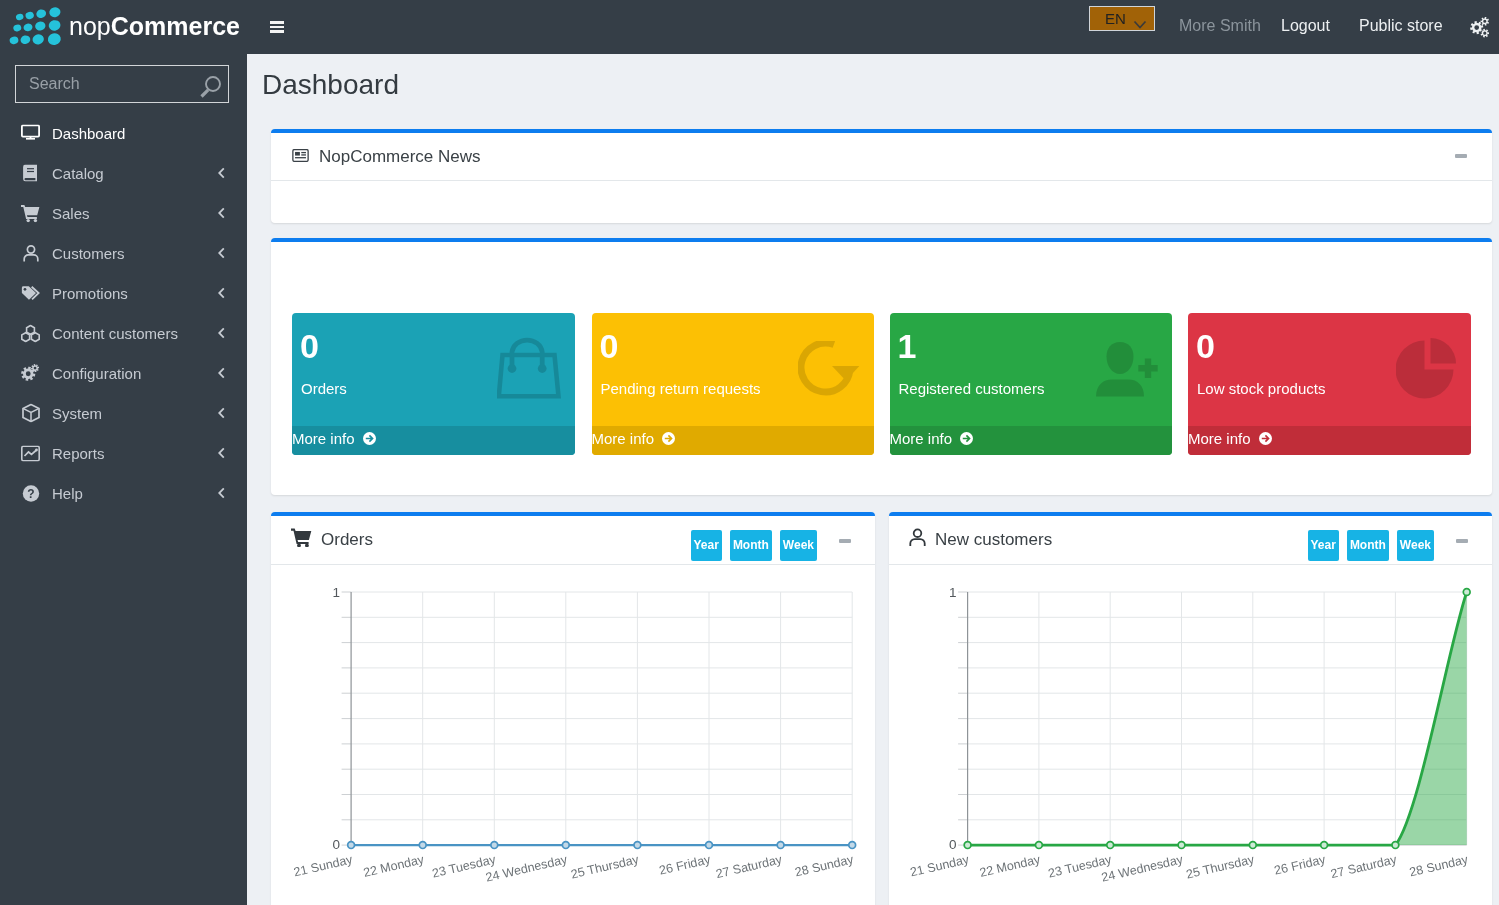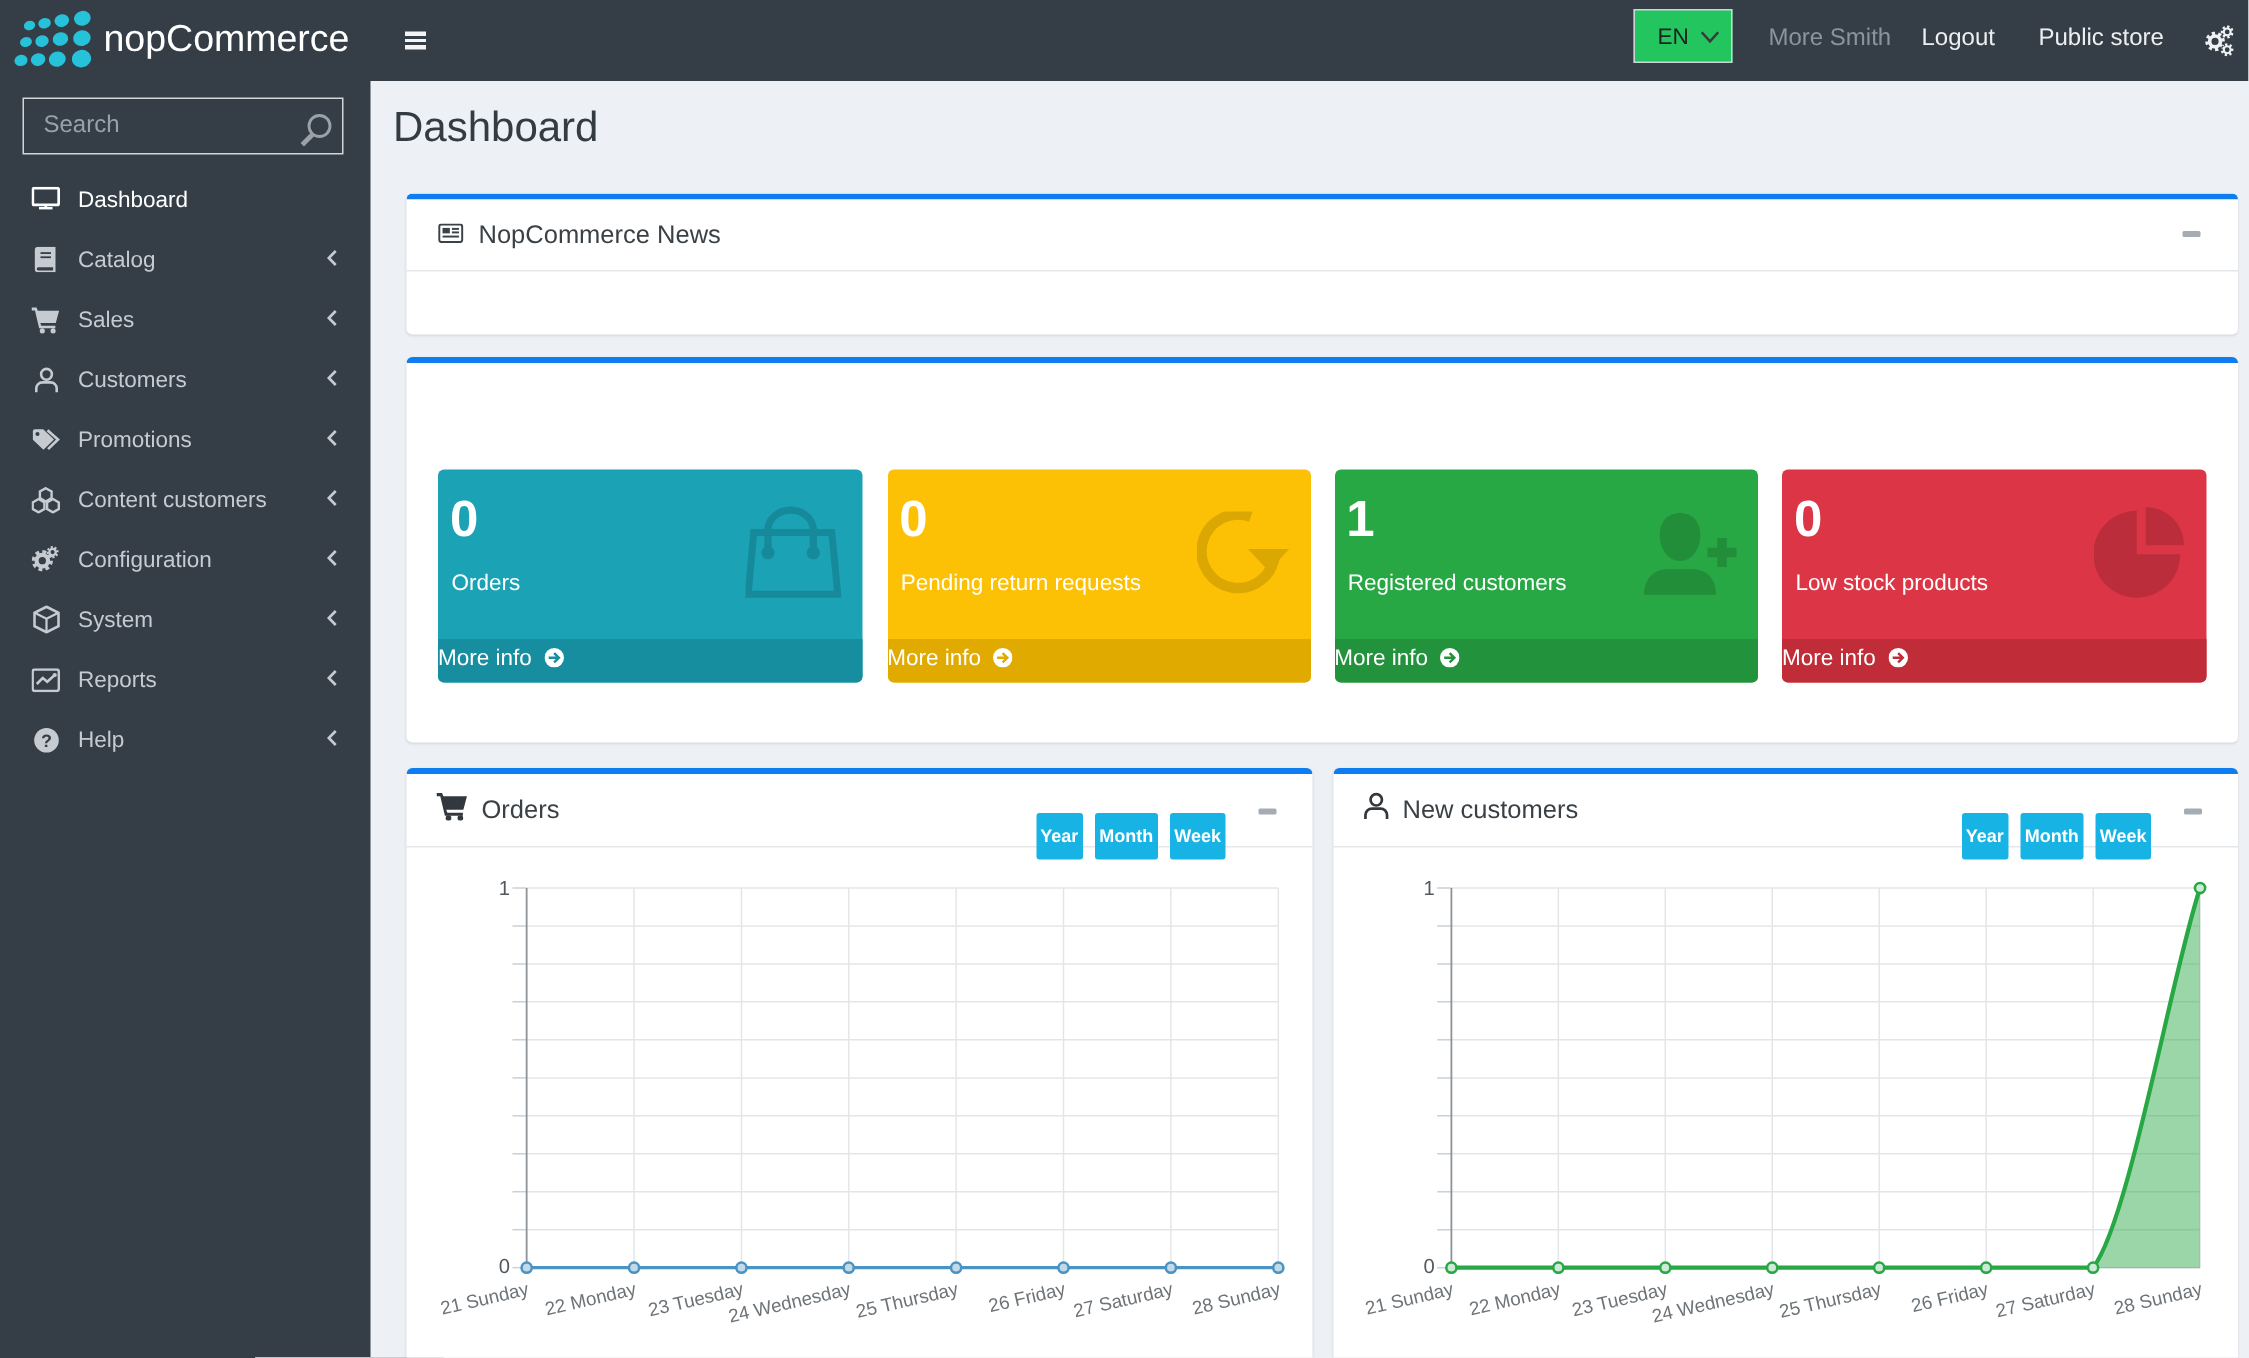--- a/index.html
+++ b/index.html
@@ -3,24 +3,24 @@
 <meta charset="utf-8">
 <style>
 * { margin:0; padding:0; box-sizing:border-box; }
 html,body { width:1499px; height:905px; overflow:hidden; font-family:"Liberation Sans", sans-serif; background:#eef1f5; }
 #page { position:relative; width:1499px; height:905px; }
 
 #header { position:absolute; left:0; top:0; width:1499px; height:54px; background:#353e47; z-index:5; }
 #brand { position:absolute; left:0; top:0; width:247px; height:54px; background:#353e47; }
 #brand svg { position:absolute; left:0px; top:0px; }
 #brandtext { position:absolute; left:69px; top:12px; font-size:25px; color:#fff; letter-spacing:0px; }
-#brandtext b { font-weight:400; }
+#brandtext b { font-weight:700; }
 #burger { position:absolute; left:270px; top:21px; width:14px; height:13px; }
 #burger div { height:2.7px; background:#f4f4f4; margin-bottom:1.9px; }
-#lang { position:absolute; left:1089px; top:6px; width:66px; height:36px; background:#22c55e; border:1px solid #cfd4d9; display:flex; align-items:center; }
+#lang { position:absolute; left:1089px; top:6px; width:66px; height:25px; background:#a16207; border:1px solid #cfd4d9; display:flex; align-items:center; }
 #lang span { font-size:15px; color:#222; margin-left:15px; }
 #lang svg { position:absolute; right:7px; top:13px; }
 .huser { position:absolute; top:17px; font-size:16px; color:#8b949c; }
 .hlink { position:absolute; top:17px; font-size:16px; color:#eceff1; }
 #hgear { position:absolute; left:1469.5px; top:15.5px; }
 
 #sidebar { position:absolute; left:0; top:54px; width:296px; height:851px; background:#353e47; }
 #searchbox { position:absolute; left:15px; top:10.5px; width:213.5px; height:38px; border:1.5px solid #d2d5d8; display:flex; align-items:center; }
 #searchbox span { font-size:16px; color:#99a0a7; margin-left:13px; }
 #searchbox svg { position:absolute; right:2px; top:4px; }
@@ -45,21 +45,21 @@
 #stats .pminus { top:23px; }
 .sbox { position:absolute; top:71px; width:282.5px; height:142px; border-radius:4px; color:#fff; }
 .sbox .num { position:absolute; left:8px; top:14px; font-size:34px; font-weight:700; }
 .sbox .lbl { position:absolute; left:9px; top:67px; font-size:15px; }
 .sbox .sicon { position:absolute; right:10px; top:24px; }
 .sfoot { position:absolute; left:0; bottom:0; width:100%; height:29px; padding-bottom:3px; border-radius:0 0 4px 4px; display:flex; align-items:center; gap:8px; font-size:15px; color:#fff; }
 #chartL { left:24px; top:457.5px; width:604px; height:394px; border-radius:4px 4px 0 0; }
 #chartR { left:642px; top:457.5px; width:603px; height:394px; border-radius:4px 4px 0 0; }
 .chead { position:relative; height:49.5px; border-bottom:1px solid #e3e7ea; }
 .cbtns { position:absolute; right:58px; top:14px; display:flex; gap:8px; }
-.cbtn { background:#17b3e5; color:#fff; font-size:12px; font-weight:700; padding:8px 3px; border-radius:2px; line-height:15px; min-width:25px; text-align:center;margin-top:12px; }
+.cbtn { background:#17b3e5; color:#fff; font-size:12px; font-weight:700; padding:8px 3px; border-radius:2px; line-height:15px; min-width:25px; text-align:center; }
 .chead .pminus { top:23.5px; right:24px; }
 </style>
 </head>
 <body>
 <div id="page">
   <div id="sidebar">
     <div id="searchbox">
         <span>Search</span>
       <svg width="30" height="30" viewBox="0 0 30 30">
           <circle cx="17" cy="14" r="7" fill="none" stroke="#9aa1a8" stroke-width="1.9"></circle>

